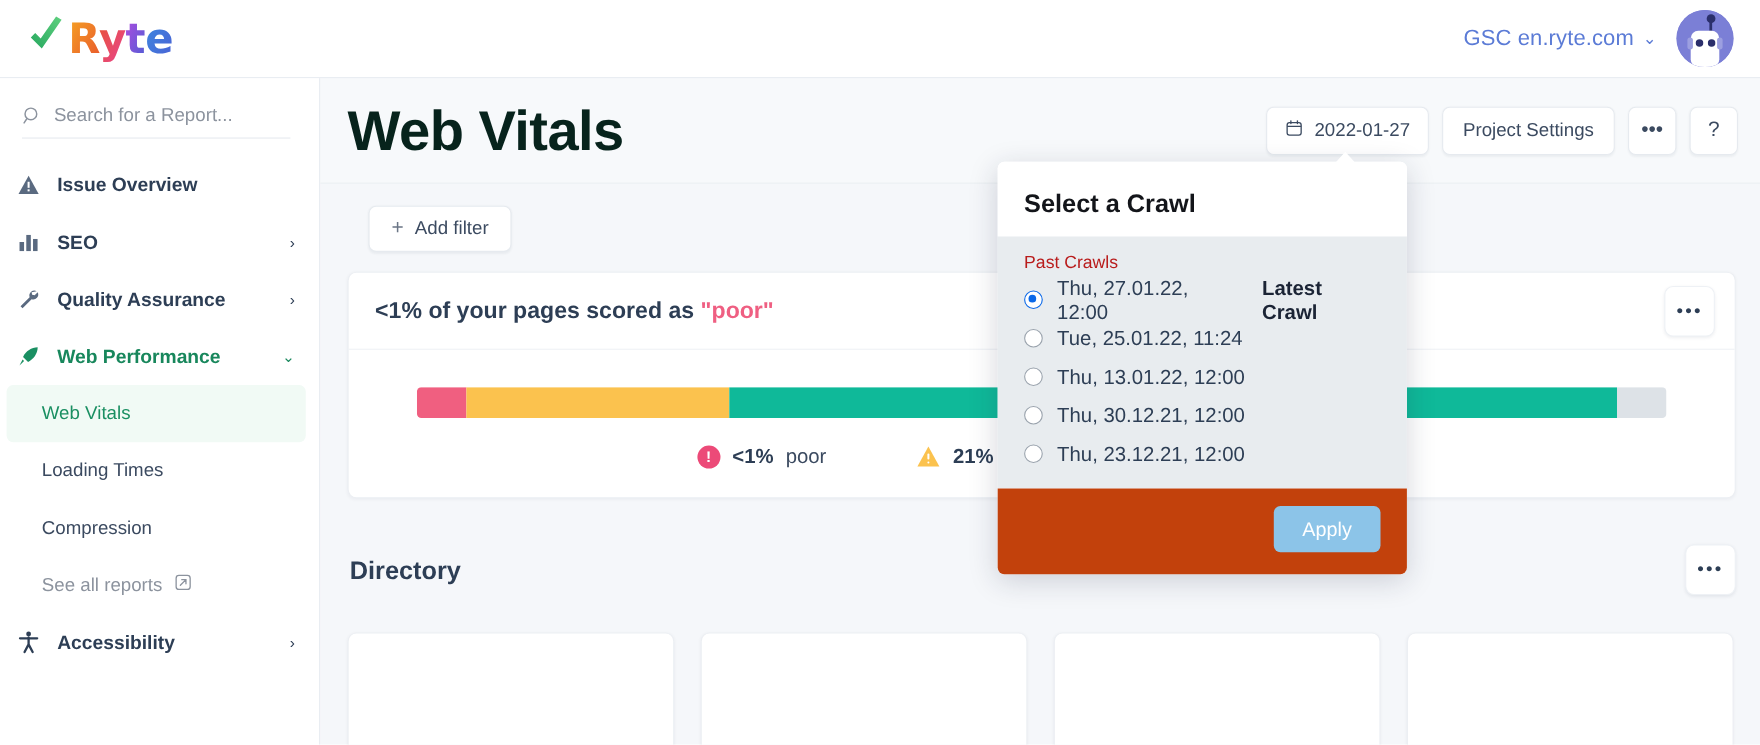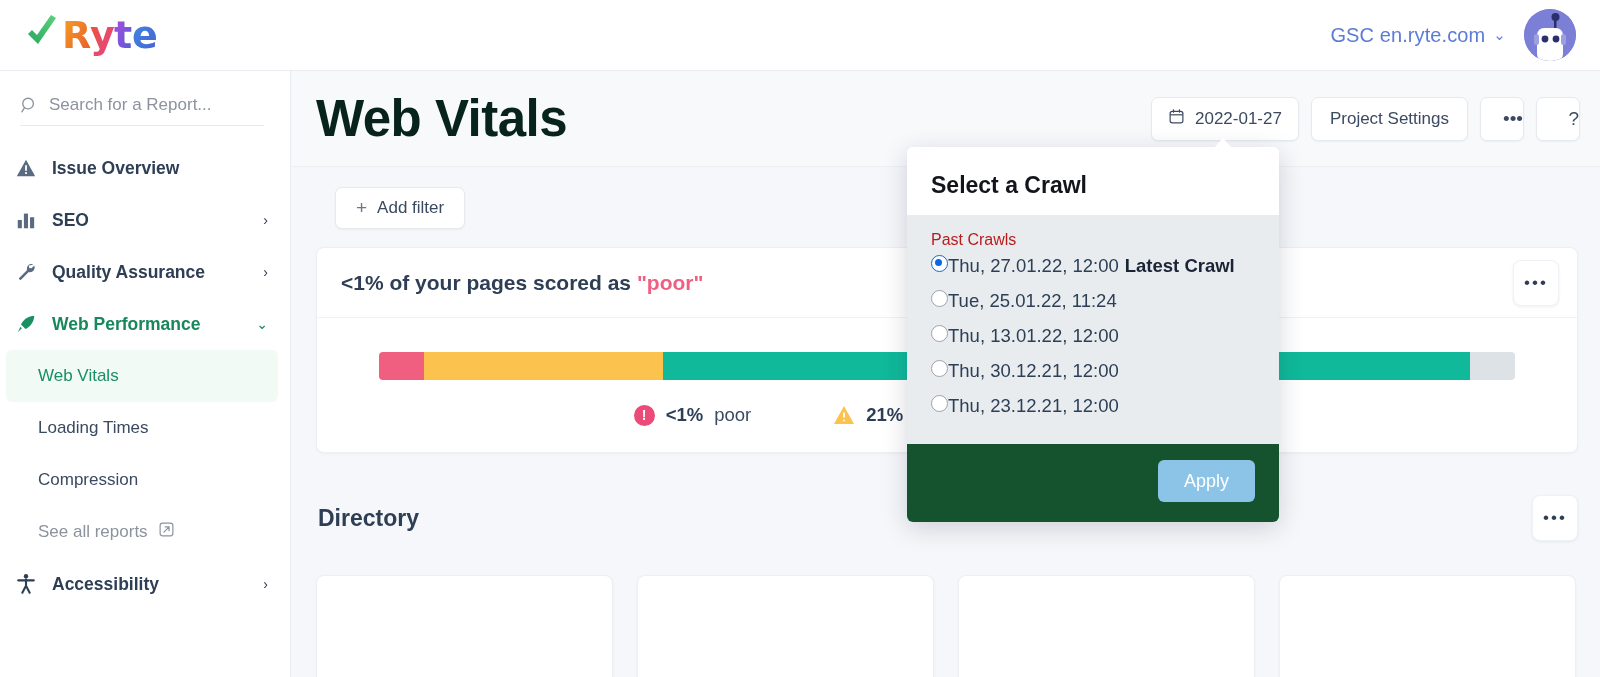--- a/index.html
+++ b/index.html
@@ -83,21 +83,21 @@
   .page-title {
     margin-left: 25px; font-size: 51px; font-weight: bold;
     color: #07231c; letter-spacing: -0.5px; line-height: 1;
   }
   .head-actions {
     margin-left: auto; margin-right: 20px;
     display: flex; align-items: center; gap: 12px;
   }
   .btn {
     background: #fff; border: 1px solid #e6eaef; border-radius: 7px;
-    height: 44px; display: flex; align-items: center; justify-content: flex-end;
+    height: 44px; display: flex; align-items: center; justify-content: center;
     font-size: 17px; color: #3b4a60; cursor: pointer;
     box-shadow: 0 1px 2px rgba(20,30,50,.05);
   }
   .btn-date { padding: 0 16px; gap: 10px; }
   .btn-text { padding: 0 18px; }
   .btn-icon { width: 44px; font-size: 19px; }
 
   .filter-row { padding: 20px 0 18px 44px; }
   .add-filter {
     display: inline-flex; align-items: center; gap: 10px;
@@ -168,37 +168,37 @@
   }
   .pop-head {
     padding: 25px 24px 16px 24px; font-size: 23px;
     font-weight: bold; color: #13151a; background: #fff;
     border-radius: 6px 6px 0 0;
   }
   .pop-body { background: #e8ecef; padding: 16px 24px 14px 24px; }
   .pop-label { font-size: 16px; color: #b91c1c; margin-bottom: 6px; }
   .crawl-list { }
   .crawl-row {
-    display: flex; align-items: flex-start; 
+    display: flex; align-items: center; gap: 13px;
     height: 35px; cursor: pointer;
     font-size: 18.5px; color: #2d3e55;
   }
   .radio {
     width: 17px; height: 17px; border-radius: 50%;
     border: 1.6px solid #9aa3ad; background: #fff;
     flex: none; position: relative;
   }
   .radio.checked { border-color: #0a68e8; }
   .radio.checked::after {
     content: ""; position: absolute; left: 3px; top: 3px;
     width: 7px; height: 7px; border-radius: 50%; background: #0a68e8;
   }
   .crawl-row .latest { font-weight: bold; color: #1b2435; margin-left: 6px; }
   .pop-foot {
-    background: #14532d; padding: 16px 24px 20px 24px;
+    background: #c2410c; padding: 16px 24px 20px 24px;
     display: flex; justify-content: flex-end; border-radius: 0 0 6px 6px;
   }
   .apply-btn {
     background: #8cc4e8; color: #fff; border: none; border-radius: 6px;
     height: 42px; padding: 0 26px; font-size: 18px; cursor: pointer;
     font-family: "Liberation Sans", sans-serif;
   }
 </style>
 </head>
 <body>

